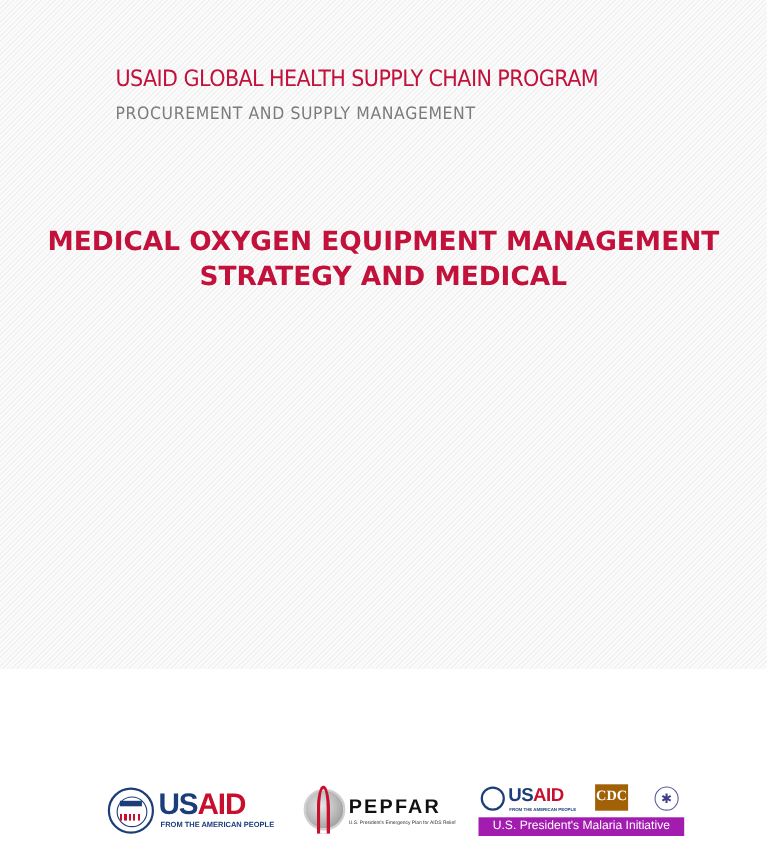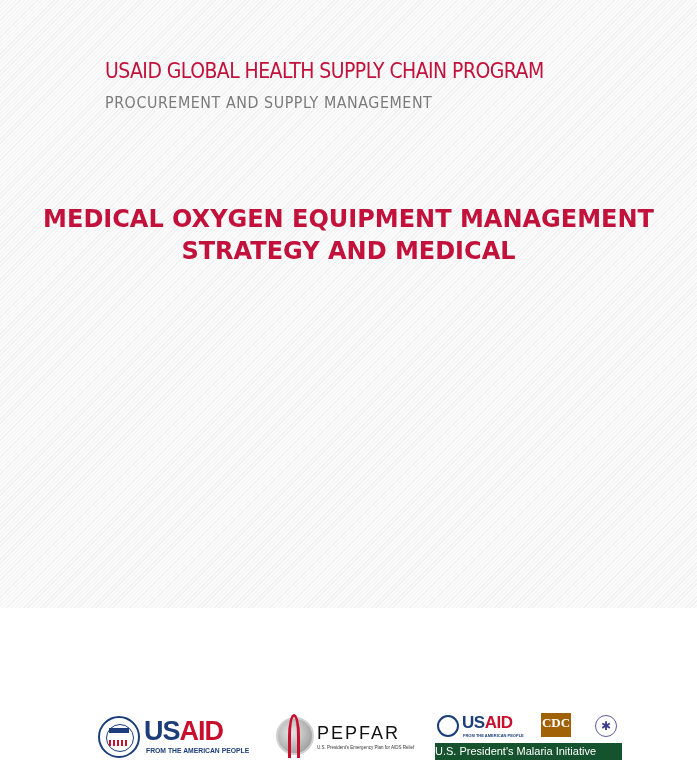--- a/index.html
+++ b/index.html
@@ -34,31 +34,31 @@
     .seal .band { position:absolute; left:9px; top:10px; width:20px; height:5px; background:#1b3d7a; }
     .seal .stripes { position:absolute; left:9px; top:22px; width:20px; height:6px; background:repeating-linear-gradient(90deg,#c8102e 0 2px,#fff 2px 4px); }
     .usaid-word { position:absolute; left:46px; top:0px; font-family:"Liberation Sans", sans-serif; font-weight:bold; font-size:27px; letter-spacing:-1px; line-height:30px; }
     .usaid-word .us { color:#1b3d7a; }
     .usaid-word .aid { color:#c8102e; }
     .usaid-tag { position:absolute; left:48px; top:31px; font-family:"Liberation Sans", sans-serif; font-weight:bold; font-size:6.8px; color:#1b3d7a; white-space:nowrap; }
     
     .pepfar-logo { left:276px; top:6px; width:130px; height:50px; }
     .globe { position:absolute; left:0; top:3px; width:38px; height:38px; border-radius:50%; background:radial-gradient(circle at 40% 40%, #e8e8e8, #8a8a8a); border:2px solid #d0d0d0; box-sizing:border-box; }
     .ribbon { position:absolute; left:12px; top:0px; width:12px; height:44px; border:3px solid #c8102e; border-radius:50% 50% 0 0; border-bottom:none; box-sizing:border-box; }
-    .pepfar-word { position:absolute; left:41px; top:9px; font-family:"Liberation Sans", sans-serif; font-weight:normal; font-size:18px; letter-spacing:2px; color:#111; }
+    .pepfar-word { position:absolute; left:41px; top:9px; font-family:"Liberation Sans", sans-serif; font-weight:bold; font-size:18px; letter-spacing:2px; color:#111; }
     .pepfar-tag { position:absolute; left:41px; top:31px; font-family:"Liberation Sans", sans-serif; font-size:4.5px; color:#333; white-space:nowrap; }
     
     .pmi-logo { left:435px; top:5px; width:188px; height:50px; }
     .pmi-seal { position:absolute; left:2px; top:2px; width:22px; height:22px; border-radius:50%; border:2px solid #1b3d7a; box-sizing:border-box; }
     .pmi-usaid { position:absolute; left:27px; top:0px; font-family:"Liberation Sans", sans-serif; font-weight:bold; font-size:17px; letter-spacing:-0.5px; line-height:20px; }
     .pmi-usaid .us { color:#1b3d7a; } .pmi-usaid .aid { color:#c8102e; }
     .pmi-usaid-tag { position:absolute; left:28px; top:20px; font-family:"Liberation Sans", sans-serif; font-weight:bold; font-size:4px; color:#1b3d7a; white-space:nowrap; }
     .cdc { position:absolute; left:106px; top:0px; width:30px; height:24px; background:#a16207; color:#fff; font-family:"Liberation Serif", serif; font-weight:bold; font-size:13px; text-align:center; line-height:19px; }
     .hhs { position:absolute; left:160px; top:2px; width:22px; height:22px; border-radius:50%; border:1px solid #5b5b9b; box-sizing:border-box; color:#3d3d8b; font-size:12px; text-align:center; line-height:20px; }
-    .pmi-bar { position:absolute; left:0px; top:30px; width:187px; height:17px; background:#14532d; color:#fff; font-family:"Liberation Sans", sans-serif; font-size:11px; line-height:17px; white-space:nowrap; }
+    .pmi-bar { position:absolute; left:0px; top:30px; width:187px; height:17px; background:#a21caf; color:#fff; font-family:"Liberation Sans", sans-serif; font-size:11px; line-height:17px; text-align:center; white-space:nowrap; }
   </style>
 </head>
 <body>
 
 <div class="cover-bg"></div>
 
 <div class="program-title">USAID GLOBAL HEALTH SUPPLY CHAIN PROGRAM</div>
 <div class="program-subtitle">PROCUREMENT AND SUPPLY MANAGEMENT</div>
 
 <div class="doc-title">

